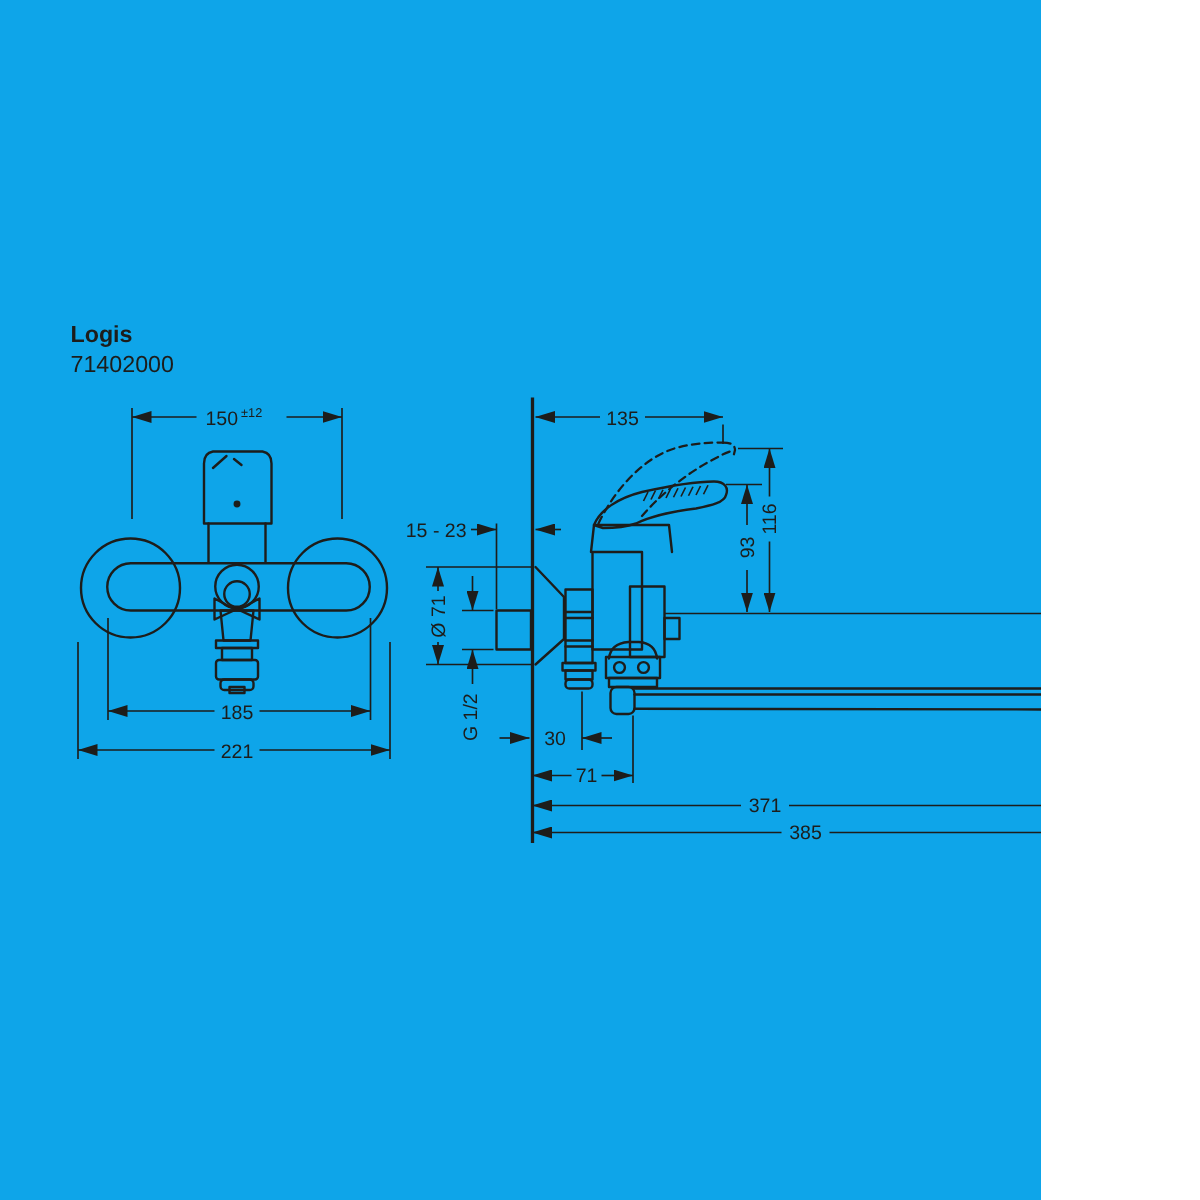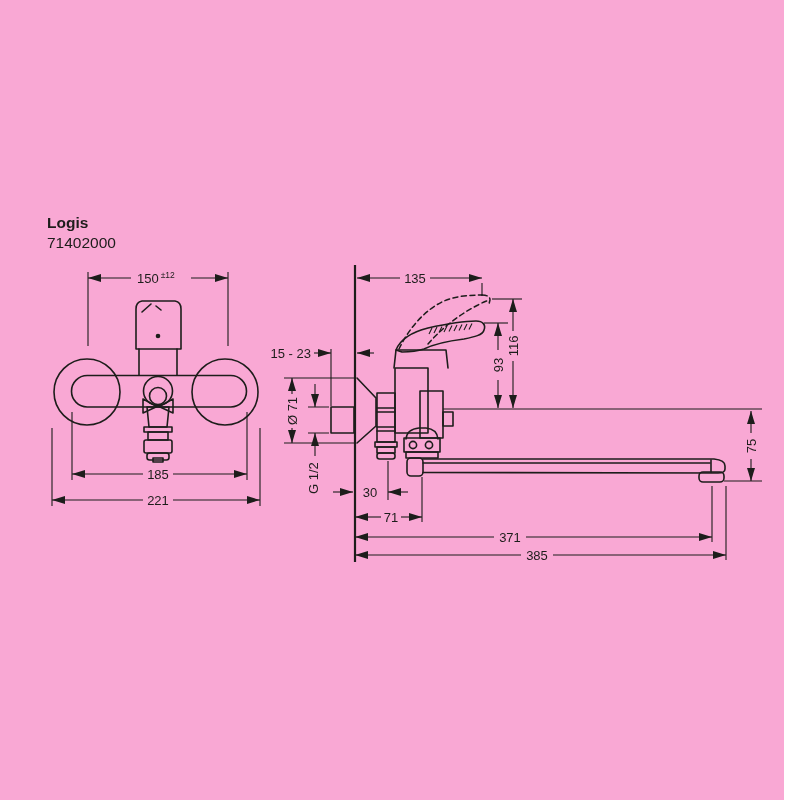--- a/index.html
+++ b/index.html
@@ -1,16 +1,16 @@
 <!DOCTYPE html>
 <html><head>
 <meta charset="utf-8">
 <style>
   html,body{margin:0;padding:0;background:#ffffff;}
-  .canvas{position:relative;width:784px;height:800px;background:#f9a8d4;overflow:hidden;
+  .canvas{position:relative;width:694px;height:800px;background:#0ea5e9;overflow:hidden;
           font-family:"Liberation Sans", sans-serif;}
   svg{position:absolute;left:0;top:0;}
   text{fill:#1d1d1b;font-family:"Liberation Sans", sans-serif;font-size:13px;}
   .hdr-name{font-size:15.5px;font-weight:bold;}
   .hdr-sku{font-size:15.5px;}
   .outline{fill:none;stroke:#1d1d1b;stroke-width:1.6;stroke-linejoin:round;stroke-linecap:round;}
   .thin{fill:none;stroke:#1d1d1b;stroke-width:1.1;}
   .dim{fill:none;stroke:#1d1d1b;stroke-width:1.1;}
   .wall{fill:none;stroke:#1d1d1b;stroke-width:2.2;}
   .dashed{fill:none;stroke:#1d1d1b;stroke-width:1.5;stroke-dasharray:5 3.5;stroke-linecap:round;}

